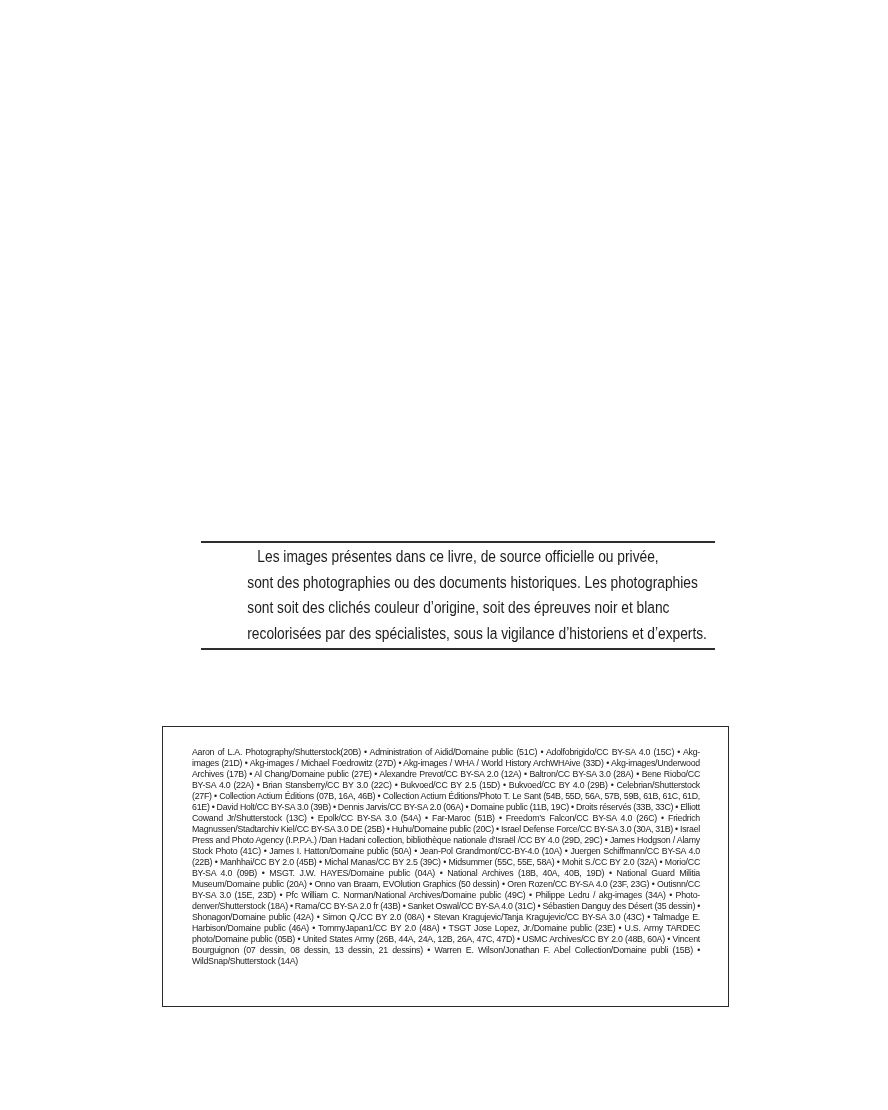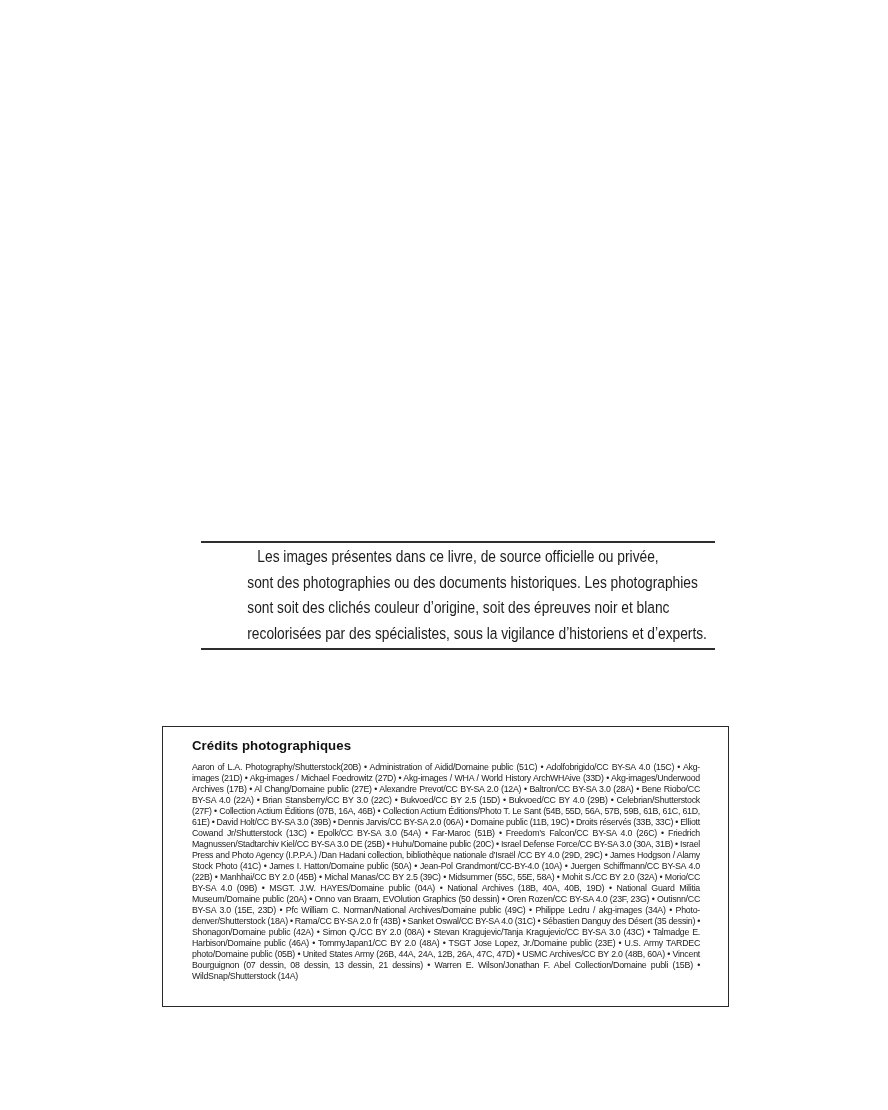--- a/index.html
+++ b/index.html
@@ -79,17 +79,16 @@
   <section class="notice">
     <div class="notice-text">
         <div>Les images présentes dans ce livre, de source officielle ou privée,</div>
         <div>sont des photographies ou des documents historiques. Les photographies</div>
         <div>sont soit des clichés couleur d’origine, soit des épreuves noir et blanc</div>
         <div>recolorisées par des spécialistes, sous la vigilance d’historiens et d’experts.</div>
       </div>
   </section>
 
   <section class="credits-box">
-    <h2 class="credits-title">Crédits photographiques</h2>
     <p class="credits-body">Aaron of L.A. Photography/Shutterstock(20B) • Administration of Aidid/Domaine public (51C) • Adolfobrigido/CC BY-SA 4.0 (15C) • Akg-images (21D) • Akg-images / Michael Foedrowitz (27D) • Akg-images / WHA / World History ArchWHAive (33D) • Akg-images/Underwood Archives (17B) • Al Chang/Domaine public (27E) • Alexandre Prevot/CC BY-SA 2.0 (12A) • Baltron/CC BY-SA 3.0 (28A) • Bene Riobo/CC BY-SA 4.0 (22A) • Brian Stansberry/CC BY 3.0 (22C) • Bukvoed/CC BY 2.5 (15D) • Bukvoed/CC BY 4.0 (29B) • Celebrian/Shutterstock (27F) • Collection Actium Éditions (07B, 16A, 46B) • Collection Actium Éditions/Photo T. Le Sant (54B, 55D, 56A, 57B, 59B, 61B, 61C, 61D, 61E) • David Holt/CC BY-SA 3.0 (39B) • Dennis Jarvis/CC BY-SA 2.0 (06A) • Domaine public (11B, 19C) • Droits réservés (33B, 33C) • Elliott Cowand Jr/Shutterstock (13C) • Epolk/CC BY-SA 3.0 (54A) • Far-Maroc (51B) • Freedom’s Falcon/CC BY-SA 4.0 (26C) • Friedrich Magnussen/Stadtarchiv Kiel/CC BY-SA 3.0 DE (25B) • Huhu/Domaine public (20C) • Israel Defense Force/CC BY-SA 3.0 (30A, 31B) • Israel Press and Photo Agency (I.P.P.A.) /Dan Hadani collection, bibliothèque nationale d’Israël /CC BY 4.0 (29D, 29C) • James Hodgson / Alamy Stock Photo (41C) • James I. Hatton/Domaine public (50A) • Jean-Pol Grandmont/CC-BY-4.0 (10A) • Juergen Schiffmann/CC BY-SA 4.0 (22B) • Manhhai/CC BY 2.0 (45B) • Michal Manas/CC BY 2.5 (39C) • Midsummer (55C, 55E, 58A) • Mohit S./CC BY 2.0 (32A) • Morio/CC BY-SA 4.0 (09B) • MSGT. J.W. HAYES/Domaine public (04A) • National Archives (18B, 40A, 40B, 19D) • National Guard Militia Museum/Domaine public (20A) • Onno van Braam, EVOlution Graphics (50 dessin) • Oren Rozen/CC BY-SA 4.0 (23F, 23G) • Outisnn/CC BY-SA 3.0 (15E, 23D) • Pfc William C. Norman/National Archives/Domaine public (49C) • Philippe Ledru / akg-images (34A) • Photo-denver/Shutterstock (18A) • Rama/CC BY-SA 2.0 fr (43B) • Sanket Oswal/CC BY-SA 4.0 (31C) • Sébastien Danguy des Désert (35 dessin) • Shonagon/Domaine public (42A) • Simon Q./CC BY 2.0 (08A) • Stevan Kragujevic/Tanja Kragujevic/CC BY-SA 3.0 (43C) • Talmadge E. Harbison/Domaine public (46A) • TommyJapan1/CC BY 2.0 (48A) • TSGT Jose Lopez, Jr./Domaine public (23E) • U.S. Army TARDEC photo/Domaine public (05B) • United States Army (26B, 44A, 24A, 12B, 26A, 47C, 47D) • USMC Archives/CC BY 2.0 (48B, 60A) • Vincent Bourguignon (07 dessin, 08 dessin, 13 dessin, 21 dessins) • Warren E. Wilson/Jonathan F. Abel Collection/Domaine publi (15B) • WildSnap/Shutterstock (14A)</p>
   </section>
 
 </div>
 
 </body></html>

